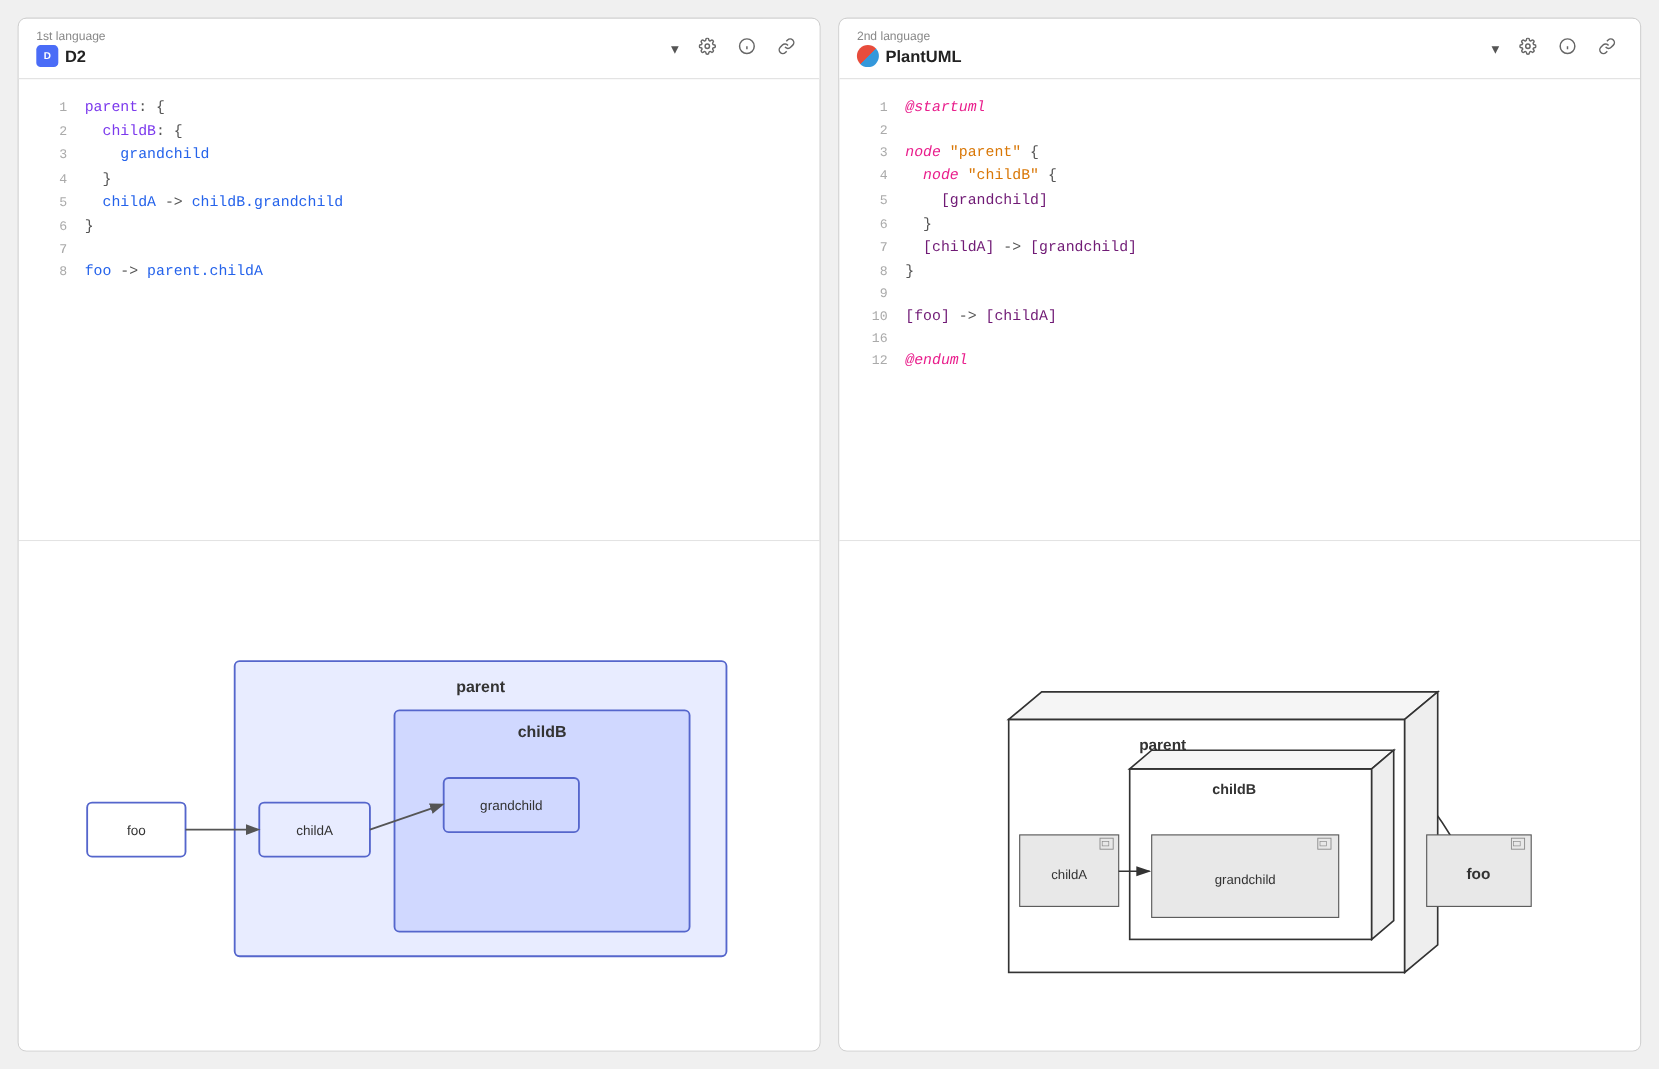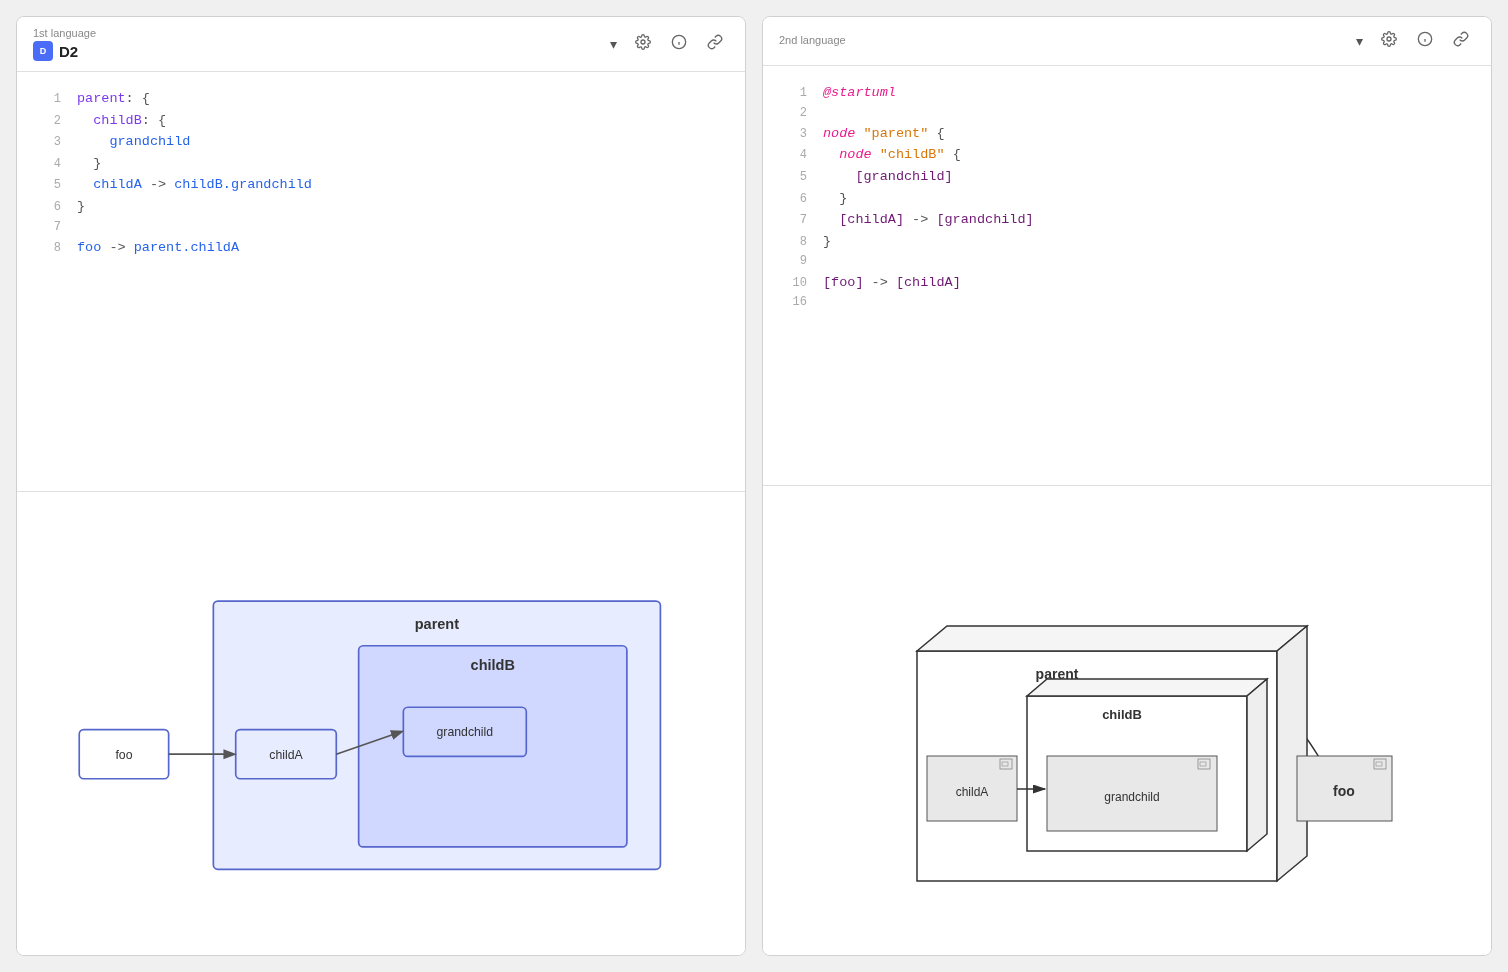--- a/index.html
+++ b/index.html
@@ -242,20 +242,24 @@
         </marker>
       </defs>
     </svg>
   </div>
 </div>
 
 <div class="panel">
   <div class="panel-header">
     <div class="panel-header-left">
       <span class="lang-label">2nd language</span>
+      <div class="lang-name">
+        <div class="lang-icon-plantuml"></div>
+        <span>PlantUML</span>
+      </div>
     </div>
     <div class="header-actions">
       <button class="chevron-btn">▾</button>
       <button class="icon-btn">
         <svg width="16" height="16" viewBox="0 0 24 24" fill="none" stroke="currentColor" stroke-width="2">
             <circle cx="12" cy="12" r="3"></circle>
             <path d="M19.4 15a1.65 1.65 0 0 0 .33 1.82l.06.06a2 2 0 0 1-2.83 2.83l-.06-.06a1.65 1.65 0 0 0-1.82-.33 1.65 1.65 0 0 0-1 1.51V21a2 2 0 0 1-4 0v-.09A1.65 1.65 0 0 0 9 19.4a1.65 1.65 0 0 0-1.82.33l-.06.06a2 2 0 0 1-2.83-2.83l.06-.06A1.65 1.65 0 0 0 4.68 15a1.65 1.65 0 0 0-1.51-1H3a2 2 0 0 1 0-4h.09A1.65 1.65 0 0 0 4.6 9a1.65 1.65 0 0 0-.33-1.82l-.06-.06a2 2 0 0 1 2.83-2.83l.06.06A1.65 1.65 0 0 0 9 4.68a1.65 1.65 0 0 0 1-1.51V3a2 2 0 0 1 4 0v.09a1.65 1.65 0 0 0 1 1.51 1.65 1.65 0 0 0 1.82-.33l.06-.06a2 2 0 0 1 2.83 2.83l-.06.06A1.65 1.65 0 0 0 19.4 9a1.65 1.65 0 0 0 1.51 1H21a2 2 0 0 1 0 4h-.09a1.65 1.65 0 0 0-1.51 1z"></path>
           </svg>
       </button>
       <button class="icon-btn">
@@ -311,20 +315,24 @@
         <span class="line-num">9</span>
         <span class="code-text"></span>
       </div>
       <div class="code-line">
         <span class="line-num">10</span>
         <span class="code-text"><span class="c-teal">[foo]</span><span class="c-arrow"> -&gt; </span><span class="c-teal">[childA]</span></span>
       </div>
       <div class="code-line">
         <span class="line-num">16</span>
         <span class="code-text"></span>
+      </div>
+      <div class="code-line">
+        <span class="line-num">12</span>
+        <span class="code-text"><span class="c-pink">@enduml</span></span>
       </div>
     </div>
 
   <div class="diagram-area">
     <svg class="puml-svg" viewBox="0 0 580 380">
       <defs>
         <marker id="arrowPuml" markerWidth="10" markerHeight="10" refX="8" refY="3" orient="auto">
           <path d="M0,0 L0,6 L9,3 z" fill="#333"></path>
         </marker>
       </defs>

